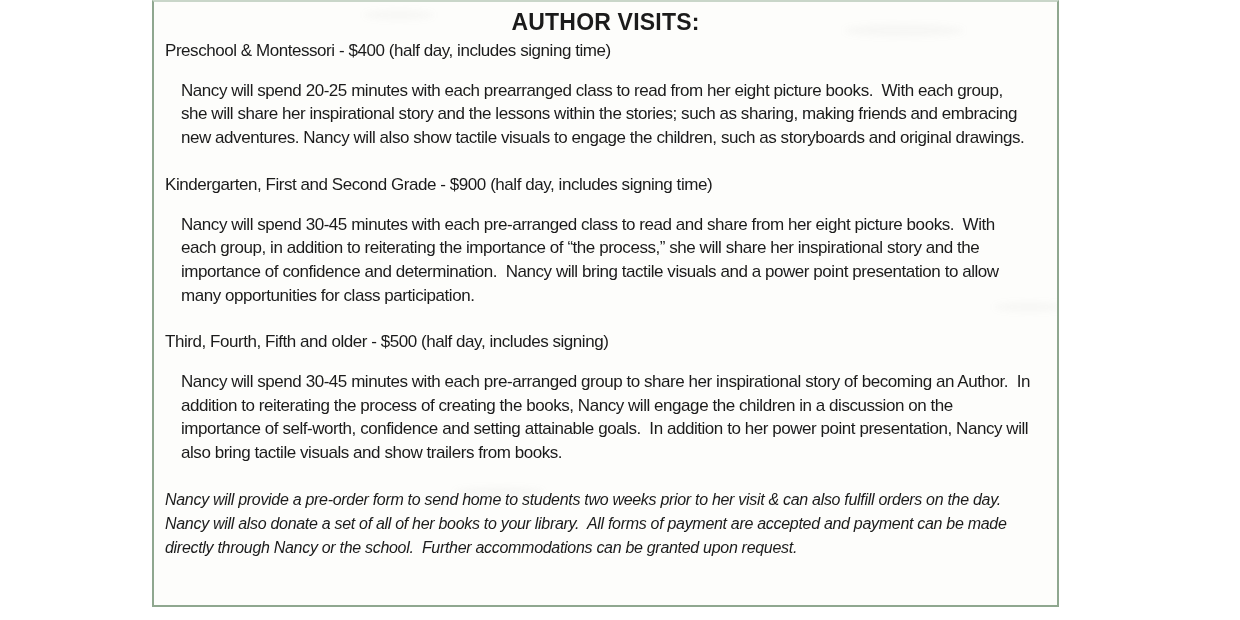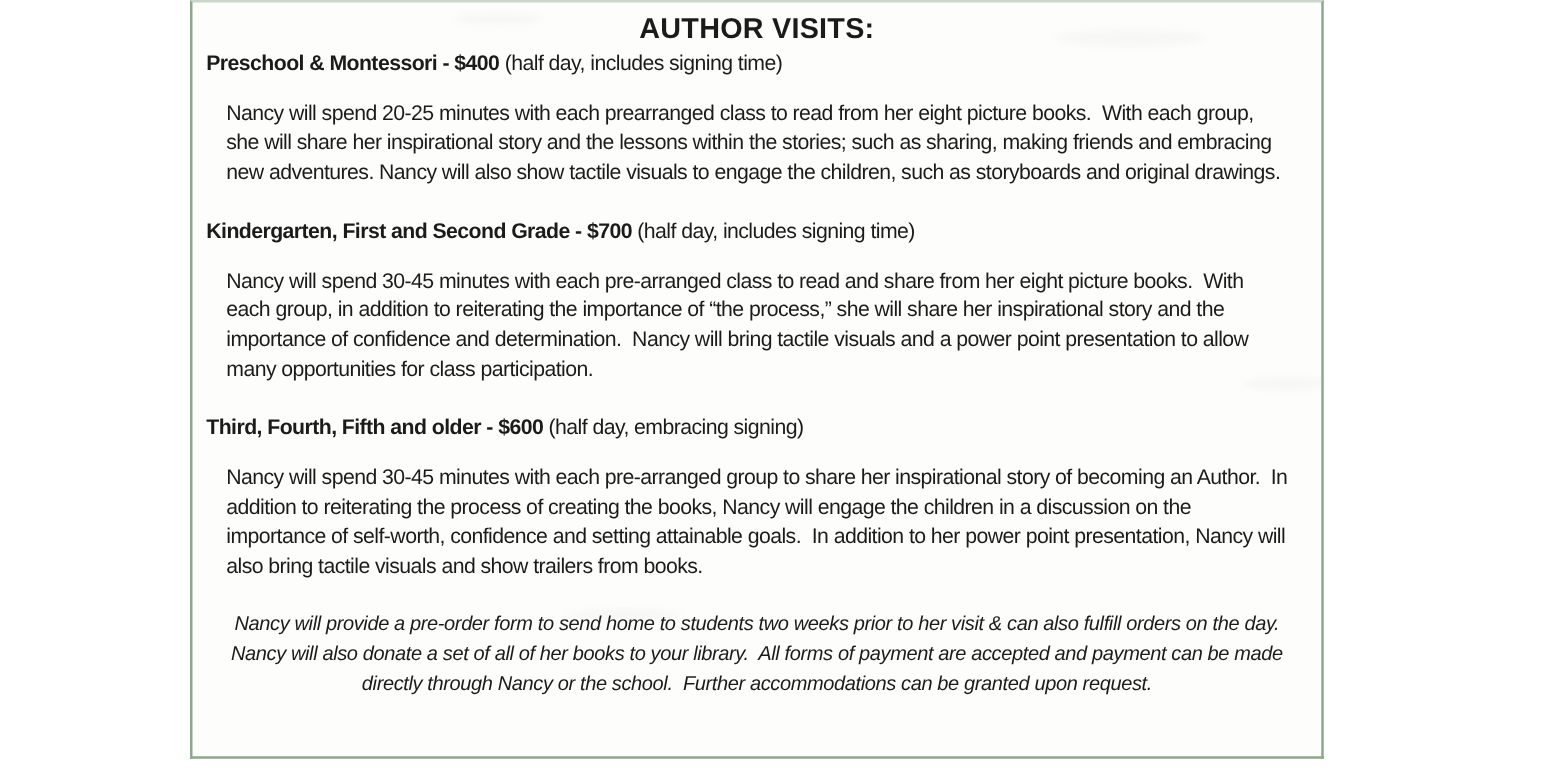--- a/index.html
+++ b/index.html
@@ -34,35 +34,35 @@
     letter-spacing:0.2px;
     line-height:26px;
   }
   .section{margin:0 0 23px 0;}
   .section-heading{
     margin:0;
     font-size:17px;
     line-height:23.7px;
     letter-spacing:-0.45px;
   }
-  .section-heading .pkg{font-weight:700;}
+  .section-heading .pkg{font-weight:400;}
   .section-body{
     margin:16px;
     font-size:17px;
     line-height:23.7px;
     letter-spacing:-0.45px;
     white-space:pre-wrap;
   }
   .footer-note{
     margin:16px 0 0 0;
     font-size:16px;
     font-style:italic;
     line-height:24px;
     letter-spacing:-0.3px;
-    text-align:center;
+    text-align:left;
     white-space:pre-wrap;
   }
   
   .artifact{
     position:absolute;
     background:rgba(130,130,130,0.05);
     border-radius:50%;
     filter:blur(3px);
     pointer-events:none;
   }
@@ -78,26 +78,26 @@
   <div class="doc">
 
     <h1 class="title">AUTHOR VISITS:</h1>
 
     <div class="section">
       <p class="section-heading"><span class="pkg">Preschool &amp; Montessori - $400</span> <span>(half day, includes signing time)</span></p>
       <p class="section-body">Nancy will spend 20-25 minutes with each prearranged class to read from her eight picture books.  With each group, she will share her inspirational story and the lessons within the stories; such as sharing, making friends and embracing new adventures. Nancy will also show tactile visuals to engage the children, such as storyboards and original drawings.</p>
     </div>
 
     <div class="section">
-      <p class="section-heading"><span class="pkg">Kindergarten, First and Second Grade - $700</span> <span>(half day, includes signing time)</span></p>
+      <p class="section-heading"><span class="pkg">Kindergarten, First and Second Grade - $900</span> <span>(half day, includes signing time)</span></p>
       <p class="section-body">Nancy will spend 30-45 minutes with each pre-arranged class to read and share from her eight picture books.  With each group, in addition to reiterating the importance of “the process,” she will share her inspirational story and the importance of confidence and determination.  Nancy will bring tactile visuals and a power point presentation to allow many opportunities for class participation.</p>
     </div>
 
     <div class="section">
-      <p class="section-heading"><span class="pkg">Third, Fourth, Fifth and older - $600</span> <span>(half day, embracing signing)</span></p>
+      <p class="section-heading"><span class="pkg">Third, Fourth, Fifth and older - $500</span> <span>(half day, includes signing)</span></p>
       <p class="section-body">Nancy will spend 30-45 minutes with each pre-arranged group to share her inspirational story of becoming an Author.  In addition to reiterating the process of creating the books, Nancy will engage the children in a discussion on the importance of self-worth, confidence and setting attainable goals.  In addition to her power point presentation, Nancy will also bring tactile visuals and show trailers from books.</p>
     </div>
 
     <div class="section">
     </div>
 
     <p class="footer-note">Nancy will provide a pre-order form to send home to students two weeks prior to her visit &amp; can also fulfill orders on the day. Nancy will also donate a set of all of her books to your library.  All forms of payment are accepted and payment can be made directly through Nancy or the school.  Further accommodations can be granted upon request.</p>
 
     <div class="artifact a1"></div>
 

